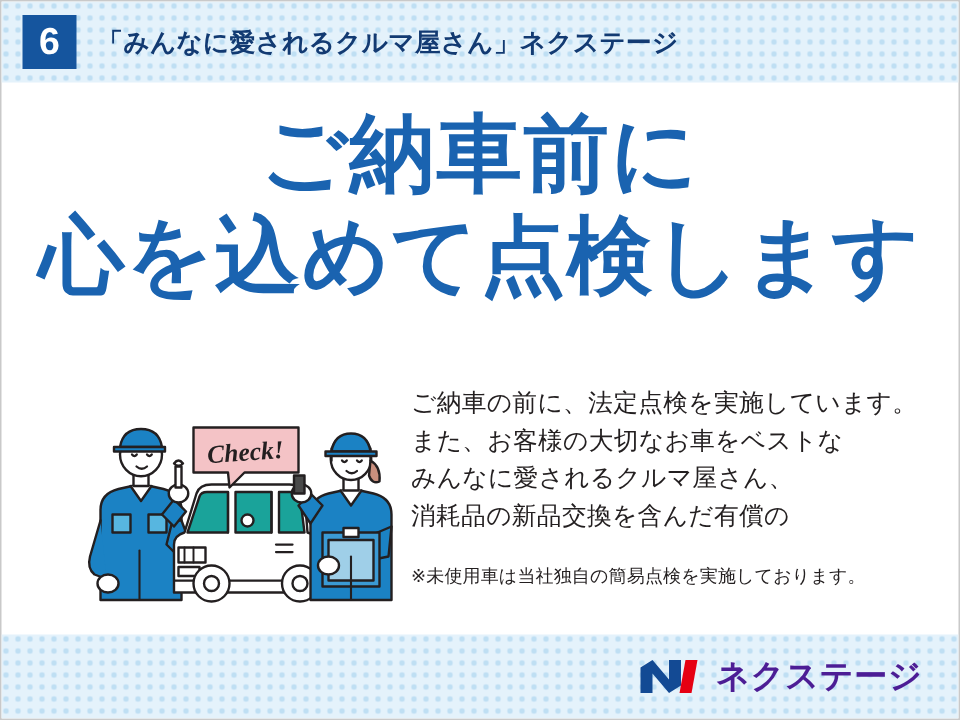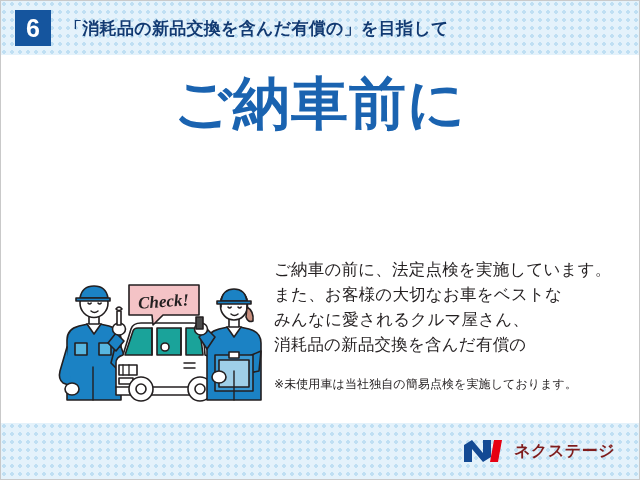--- a/index.html
+++ b/index.html
@@ -128,41 +128,42 @@
     position: absolute;
     right: 24px;
     bottom: 12px;
     display: flex;
     align-items: center;
     height: 32px;
   }
   #brand-mark { flex: 0 0 auto; display: block; }
   #brand-name {
     margin-left: 8px;
-    color: #7f1d1d;
-    font-size: 16px;
+    color: #4c1d95;
+    font-size: 22px;
     font-weight: bold;
     letter-spacing: 0.5px;
     line-height: 1;
     white-space: nowrap;
   }
 </style>
 </head>
 <body>
 
 <div id="page">
 
   <div id="header-band" class="dotband"></div>
   <div id="header-inner">
     <div id="step-badge">6</div>
-    <div id="header-title">「消耗品の新品交換を含んだ有償の」を目指して</div>
+    <div id="header-title">「みんなに愛されるクルマ屋さん」ネクステージ</div>
   </div>
 
   <div id="headline">
     <span id="headline-line-1" class="headline-line">ご納車前に</span>
+    <span id="headline-line-2" class="headline-line">心を込めて点検します</span>
   </div>
 
   <div id="body-copy">
     <span class="body-line">ご納車の前に、法定点検を実施しています。</span>
     <span class="body-line">また、お客様の大切なお車をベストな</span>
     <span class="body-line">みんなに愛されるクルマ屋さん、</span>
     <span class="body-line">消耗品の新品交換を含んだ有償の</span>
     <span id="body-note">※未使用車は当社独自の簡易点検を実施しております。</span>
   </div>
 

